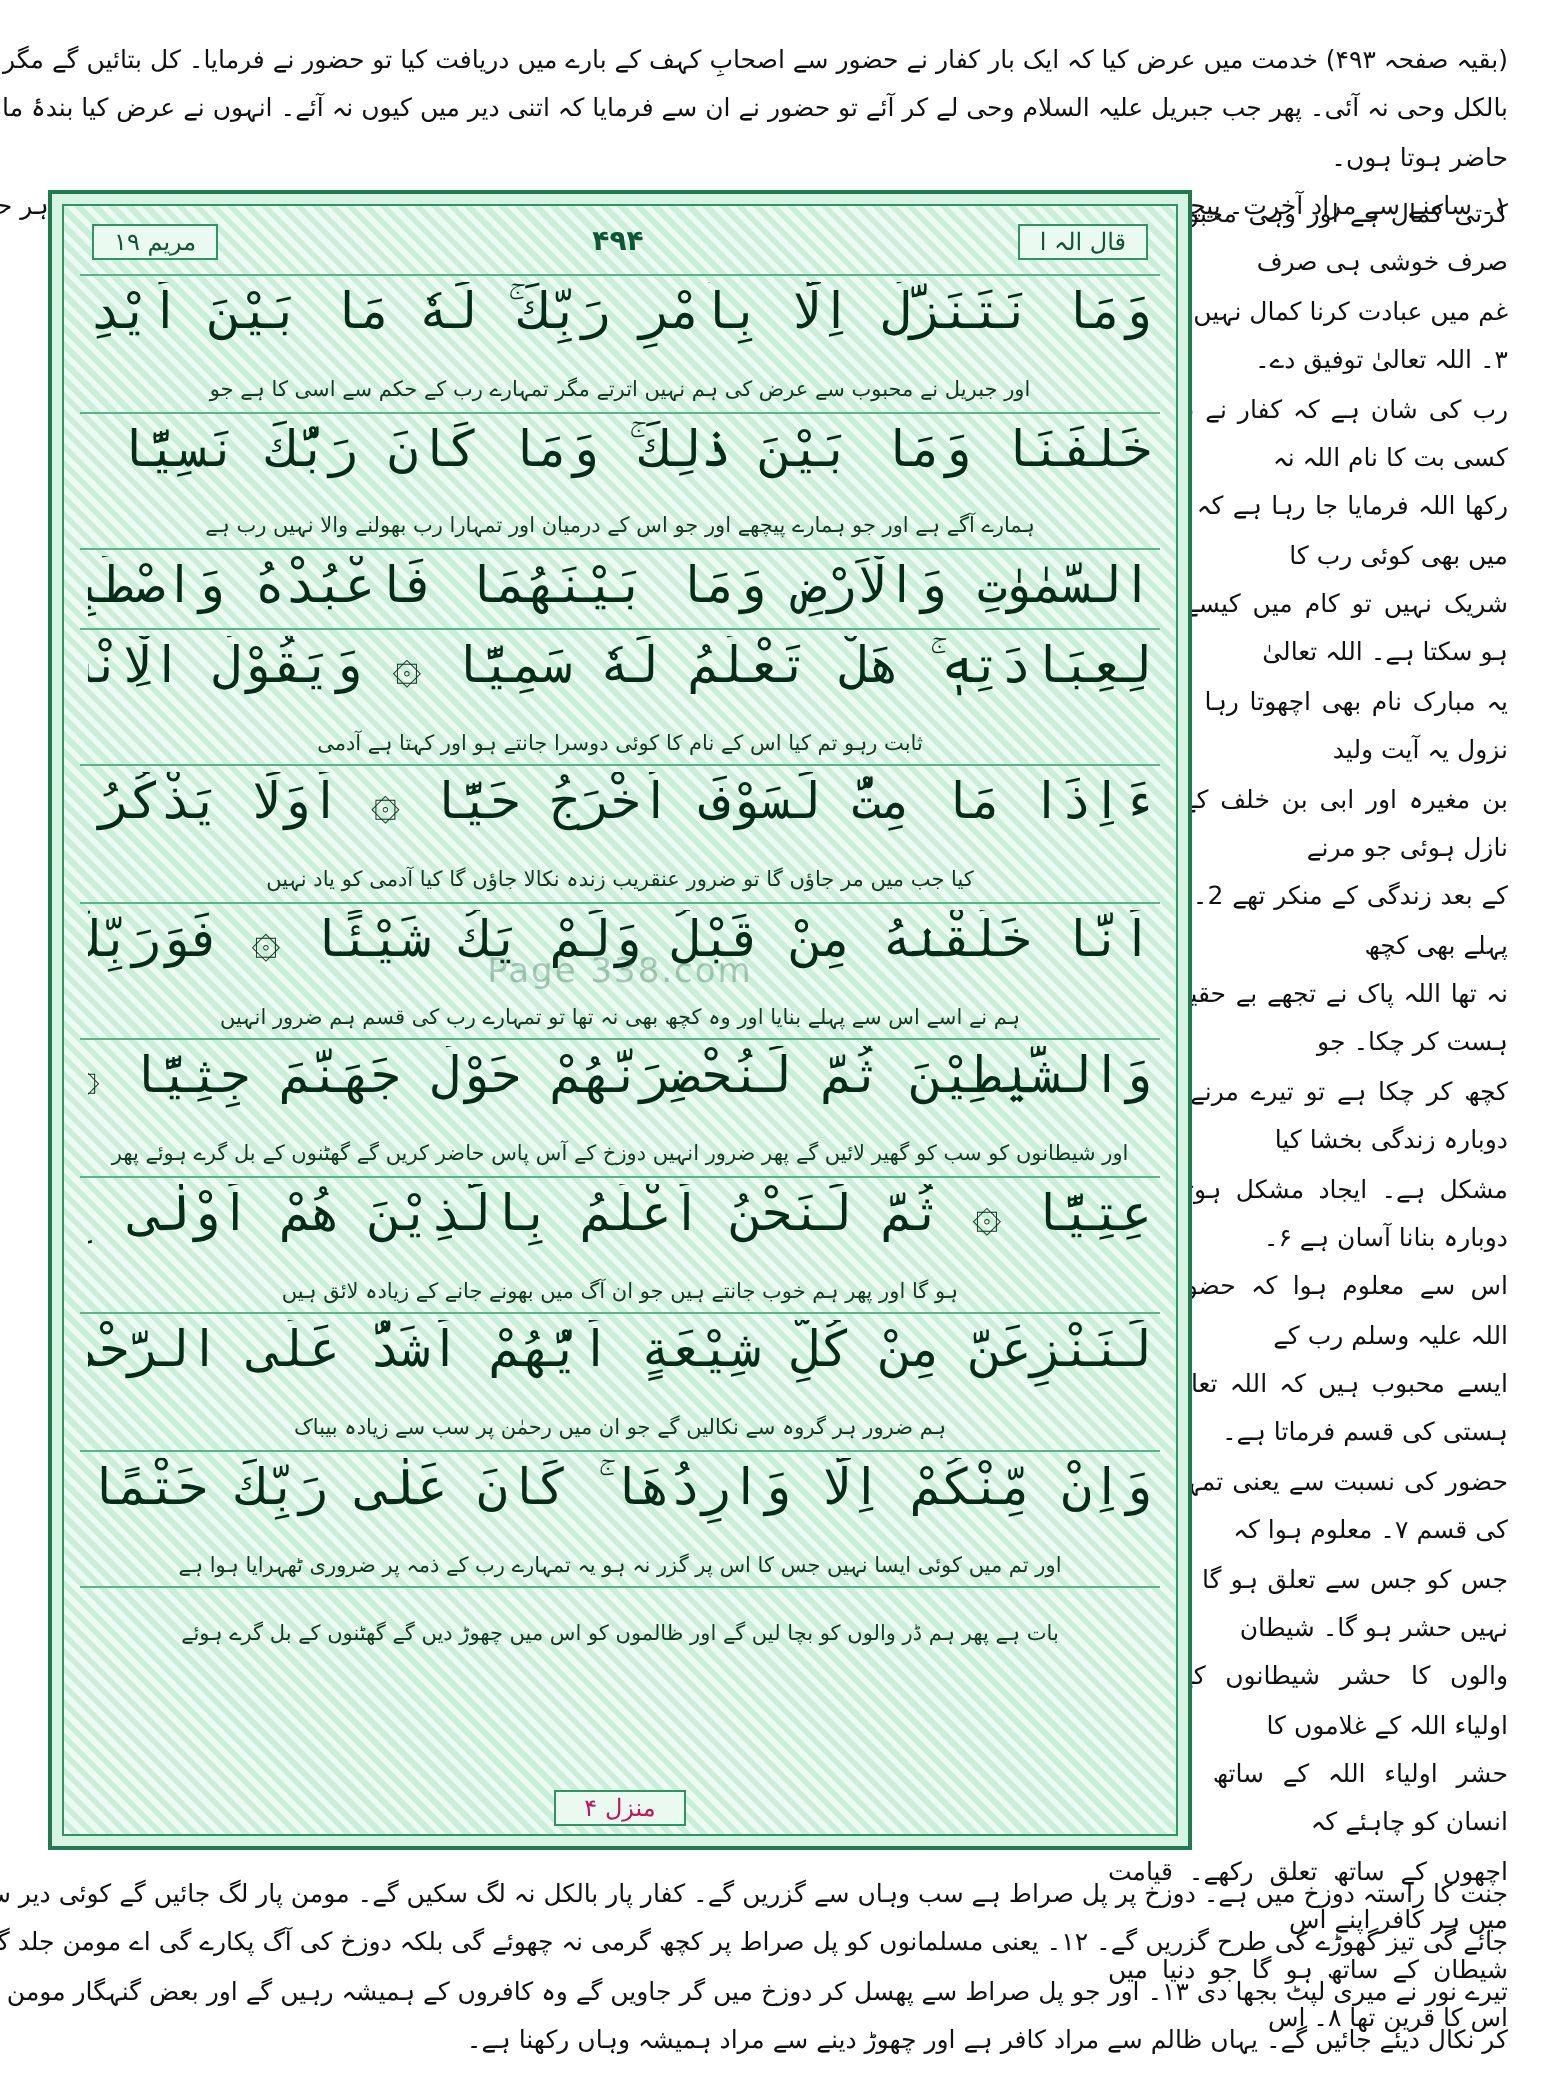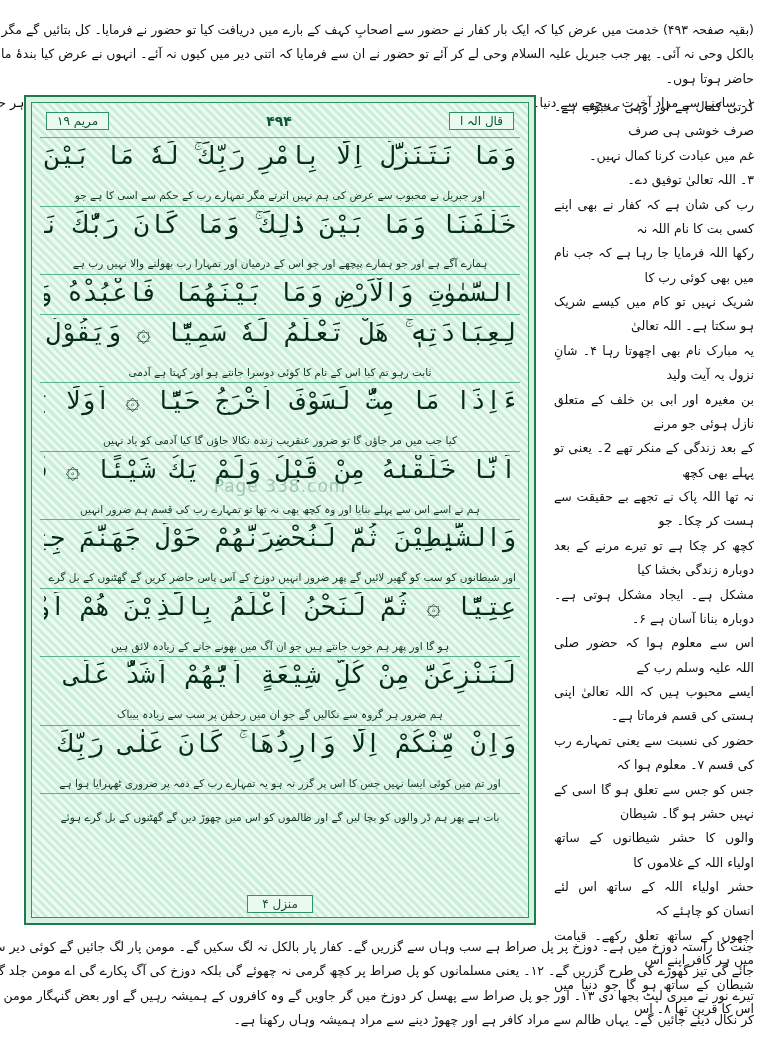--- a/index.html
+++ b/index.html
@@ -54,21 +54,21 @@
     line-height: 1.95;
     color: #111;
   }
   .side-note .ln { display: block; }
 
   
   .quran-frame {
     position: absolute;
     left: 0;
     top: 0;
-    width: 512px;
+    width: 572px;
     height: 830px;
     background: #d8f3e2;
     border: 2px solid #1f7a4d;
     box-sizing: border-box;
     padding: 5px;
   }
   .quran-frame-inner {
     width: 100%;
     height: 100%;
     border: 1px solid #2f9463;
@@ -153,21 +153,21 @@
     right: 0;
     bottom: 4px;
     text-align: center;
   }
   .frame-foot .fbox {
     display: inline-block;
     border: 1px solid #2f9463;
     background: #eafaf1;
     padding: 1px 14px;
     font-size: 12px;
-    color: #14532d;
+    color: #be185d;
     direction: rtl;
     text-align: center;
   }
 
   
   .bottom-note {
     position: absolute;
     left: 24px;
     top: 935px;
     width: 730px;

